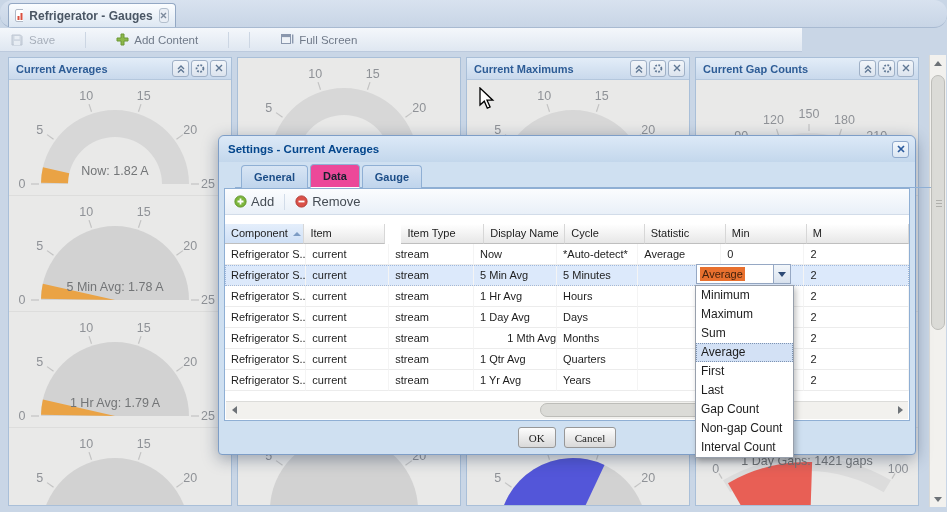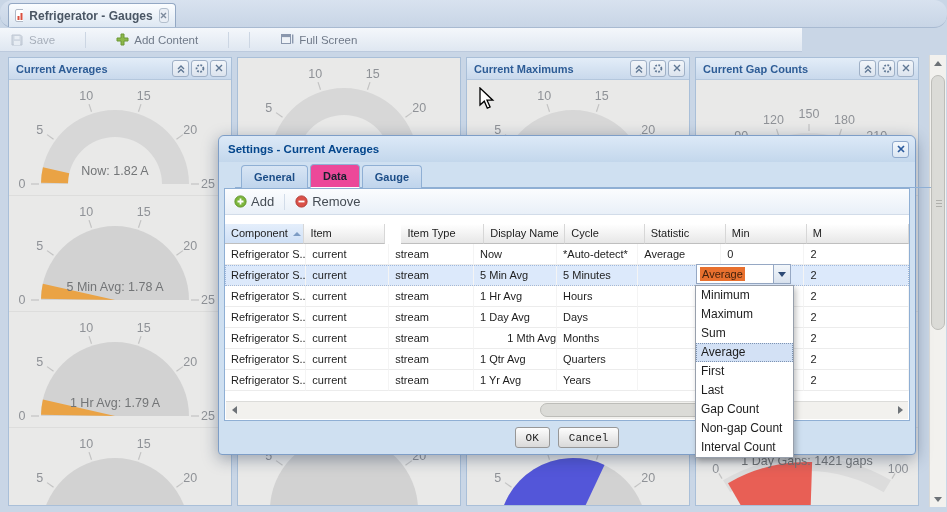--- a/index.html
+++ b/index.html
@@ -87,21 +87,21 @@
          border-bottom:1px solid #ececec;border-right:1px solid #f4f4f4;white-space:nowrap;overflow:hidden;}
 
   .hscroll{position:absolute;left:1px;right:1px;bottom:1px;height:17px;background:#f2f1ee;border-top:1px solid #dcdcda;}
   .hs-btn{position:absolute;top:0;width:16px;height:16px;display:flex;align-items:center;justify-content:center;}
   .hs-thumb{position:absolute;top:1px;left:46%;width:36%;height:14px;background:#dbdbd7;border:1px solid #bdbdb9;
             border-radius:7px;box-sizing:border-box;}
 
   .dlg-footer{position:absolute;left:0;bottom:0;width:100%;height:33px;display:flex;justify-content:center;
               align-items:center;gap:8px;}
   .btn{height:21px;padding:0 10px;font-size:11px;color:#222;background:linear-gradient(#fdfdfd,#d9d9d9);
-       border:1px solid #979797;border-radius:3px;font-family:Liberation Mono, monospace;}
+       border:1px solid #979797;border-radius:3px;font-family:Liberation Serif, serif;}
 
   
   .combo{position:absolute;left:696px;top:264px;width:95px;height:20px;z-index:30;display:flex;}
   .combo-input{width:78px;height:20px;box-sizing:border-box;border:1px solid #96a8c4;background:#fff;
                font-size:11px;line-height:18px;padding-left:3px;overflow:hidden;}
   .combo-input .seltext{background:#e8702e;color:#44220c;padding:1px 2px;}
   .combo-btn{width:17px;height:20px;box-sizing:border-box;border:1px solid #96a8c4;border-left:none;
              background:linear-gradient(#f2f6fa,#d9e2ee);display:flex;align-items:center;justify-content:center;}
   .combo-caret{width:0;height:0;border-left:4px solid transparent;border-right:4px solid transparent;
                border-top:5px solid #2d4a75;}

